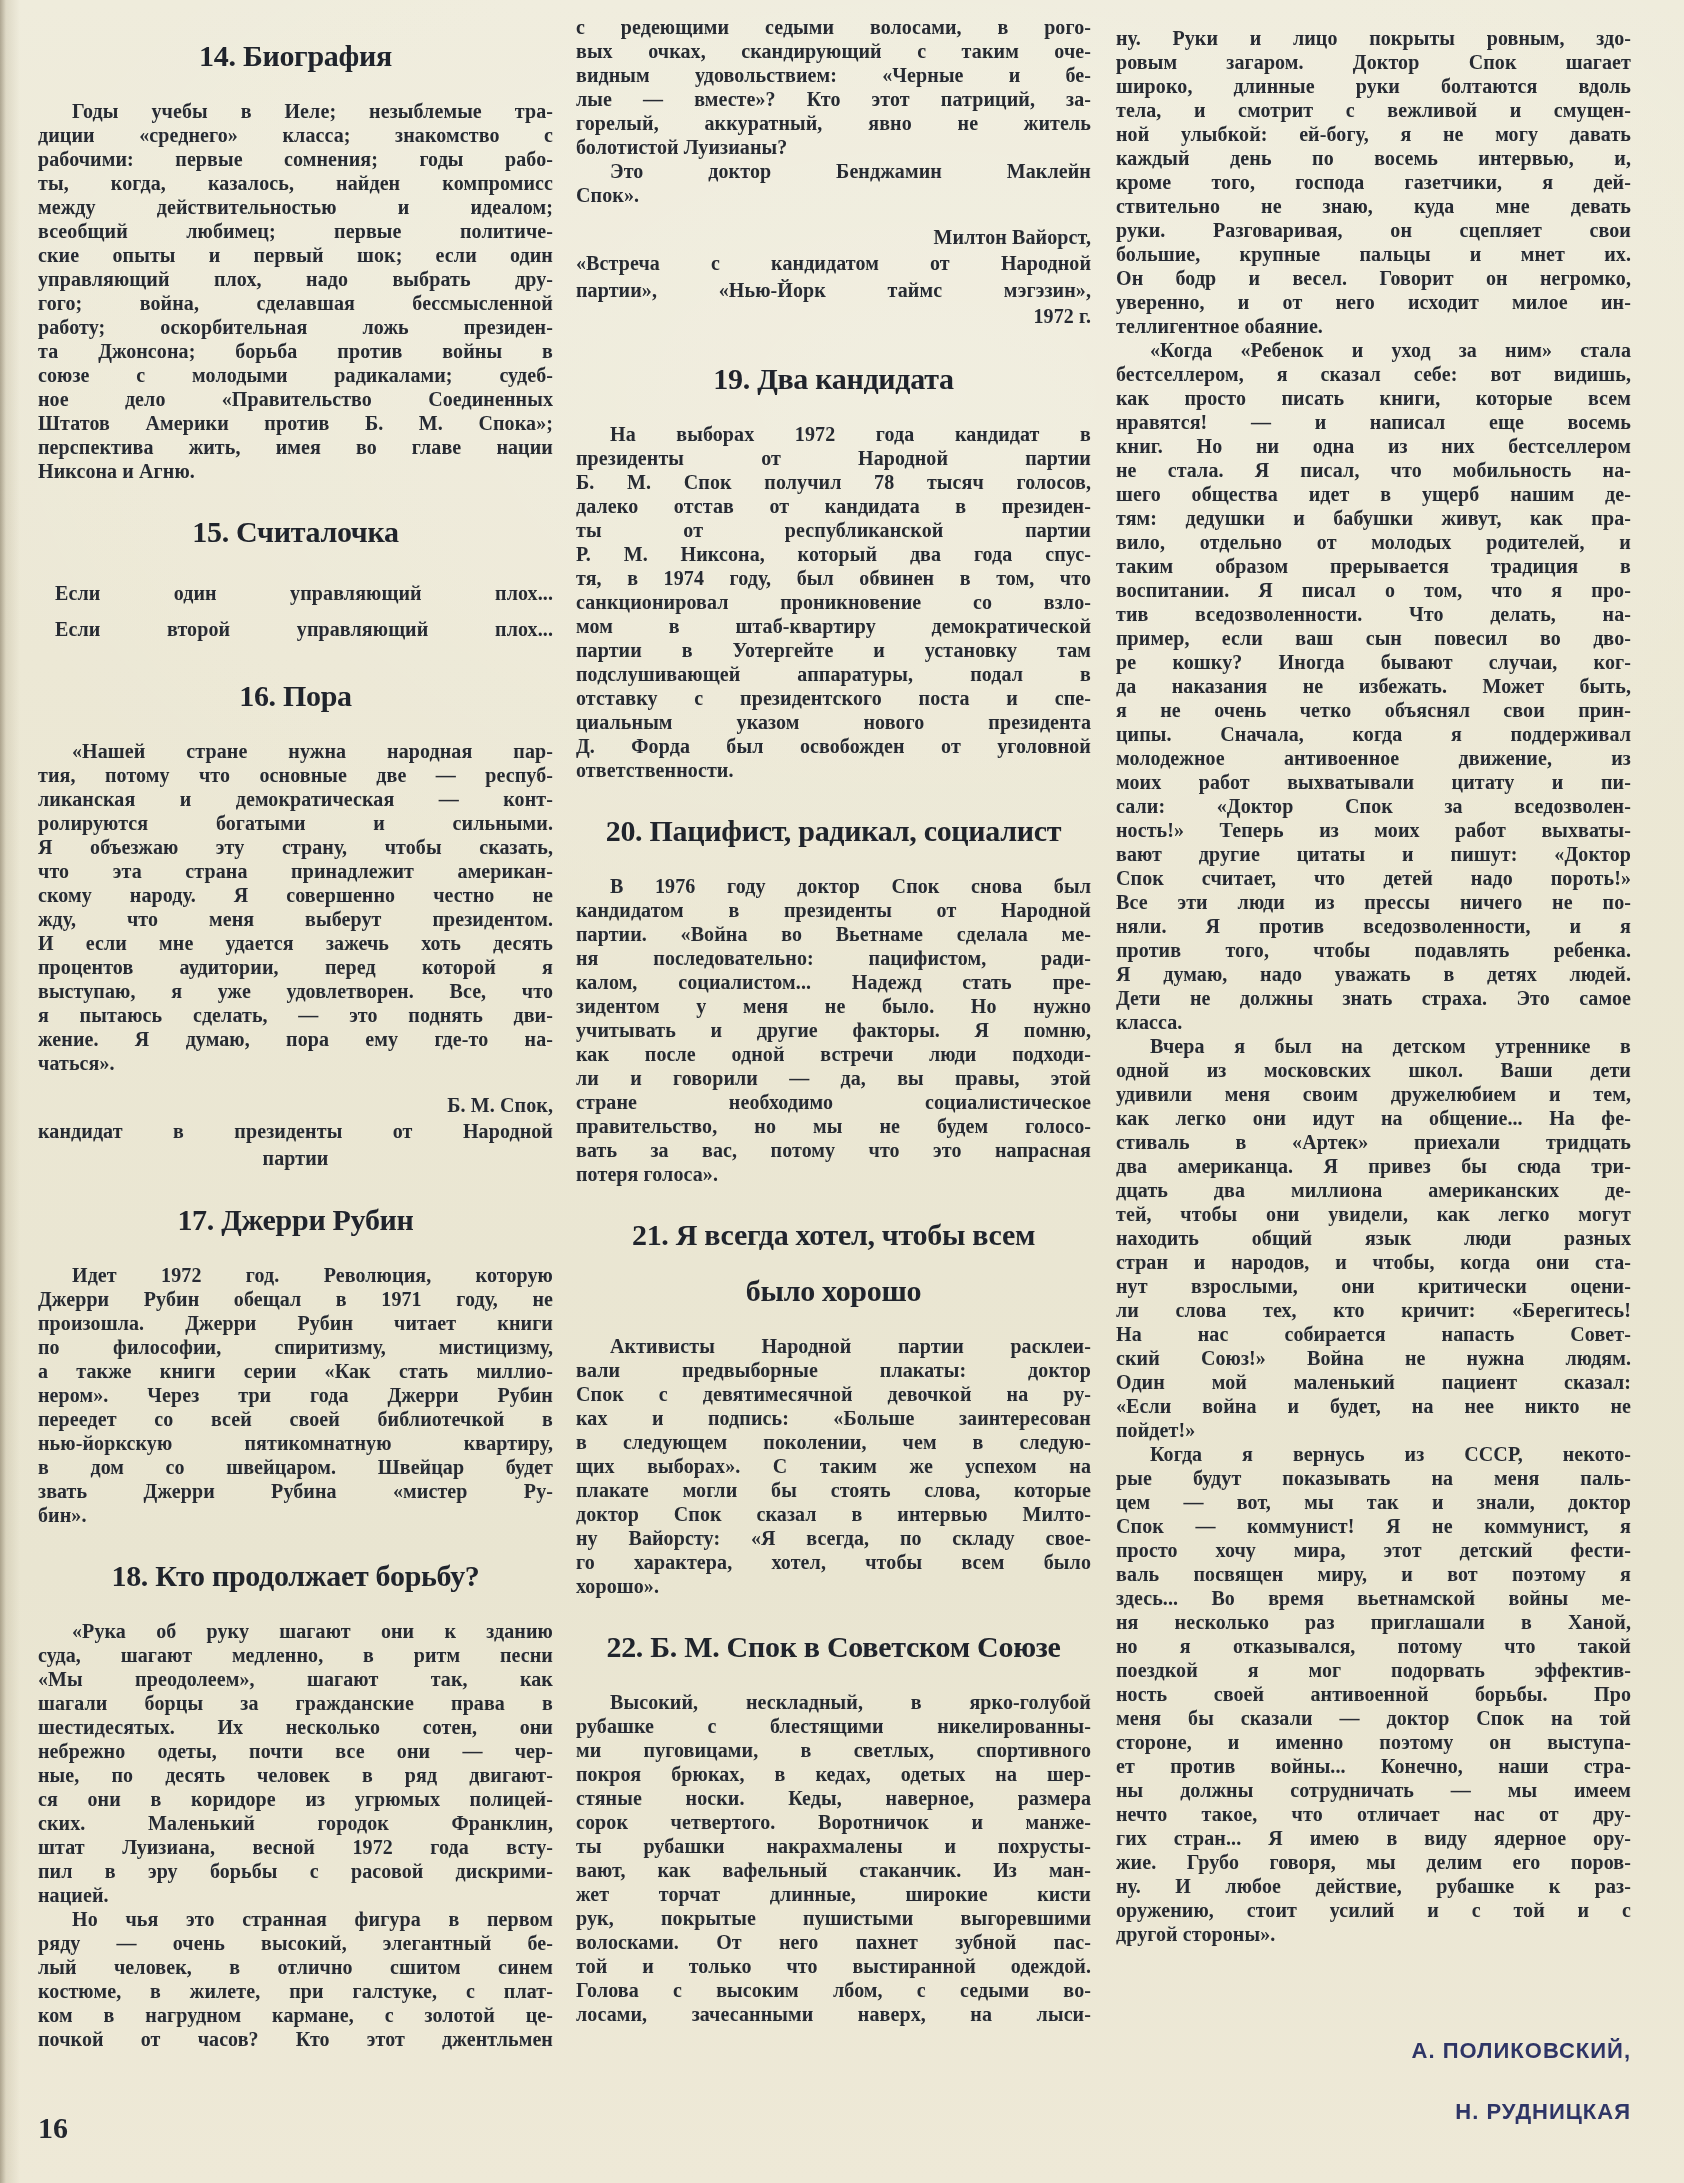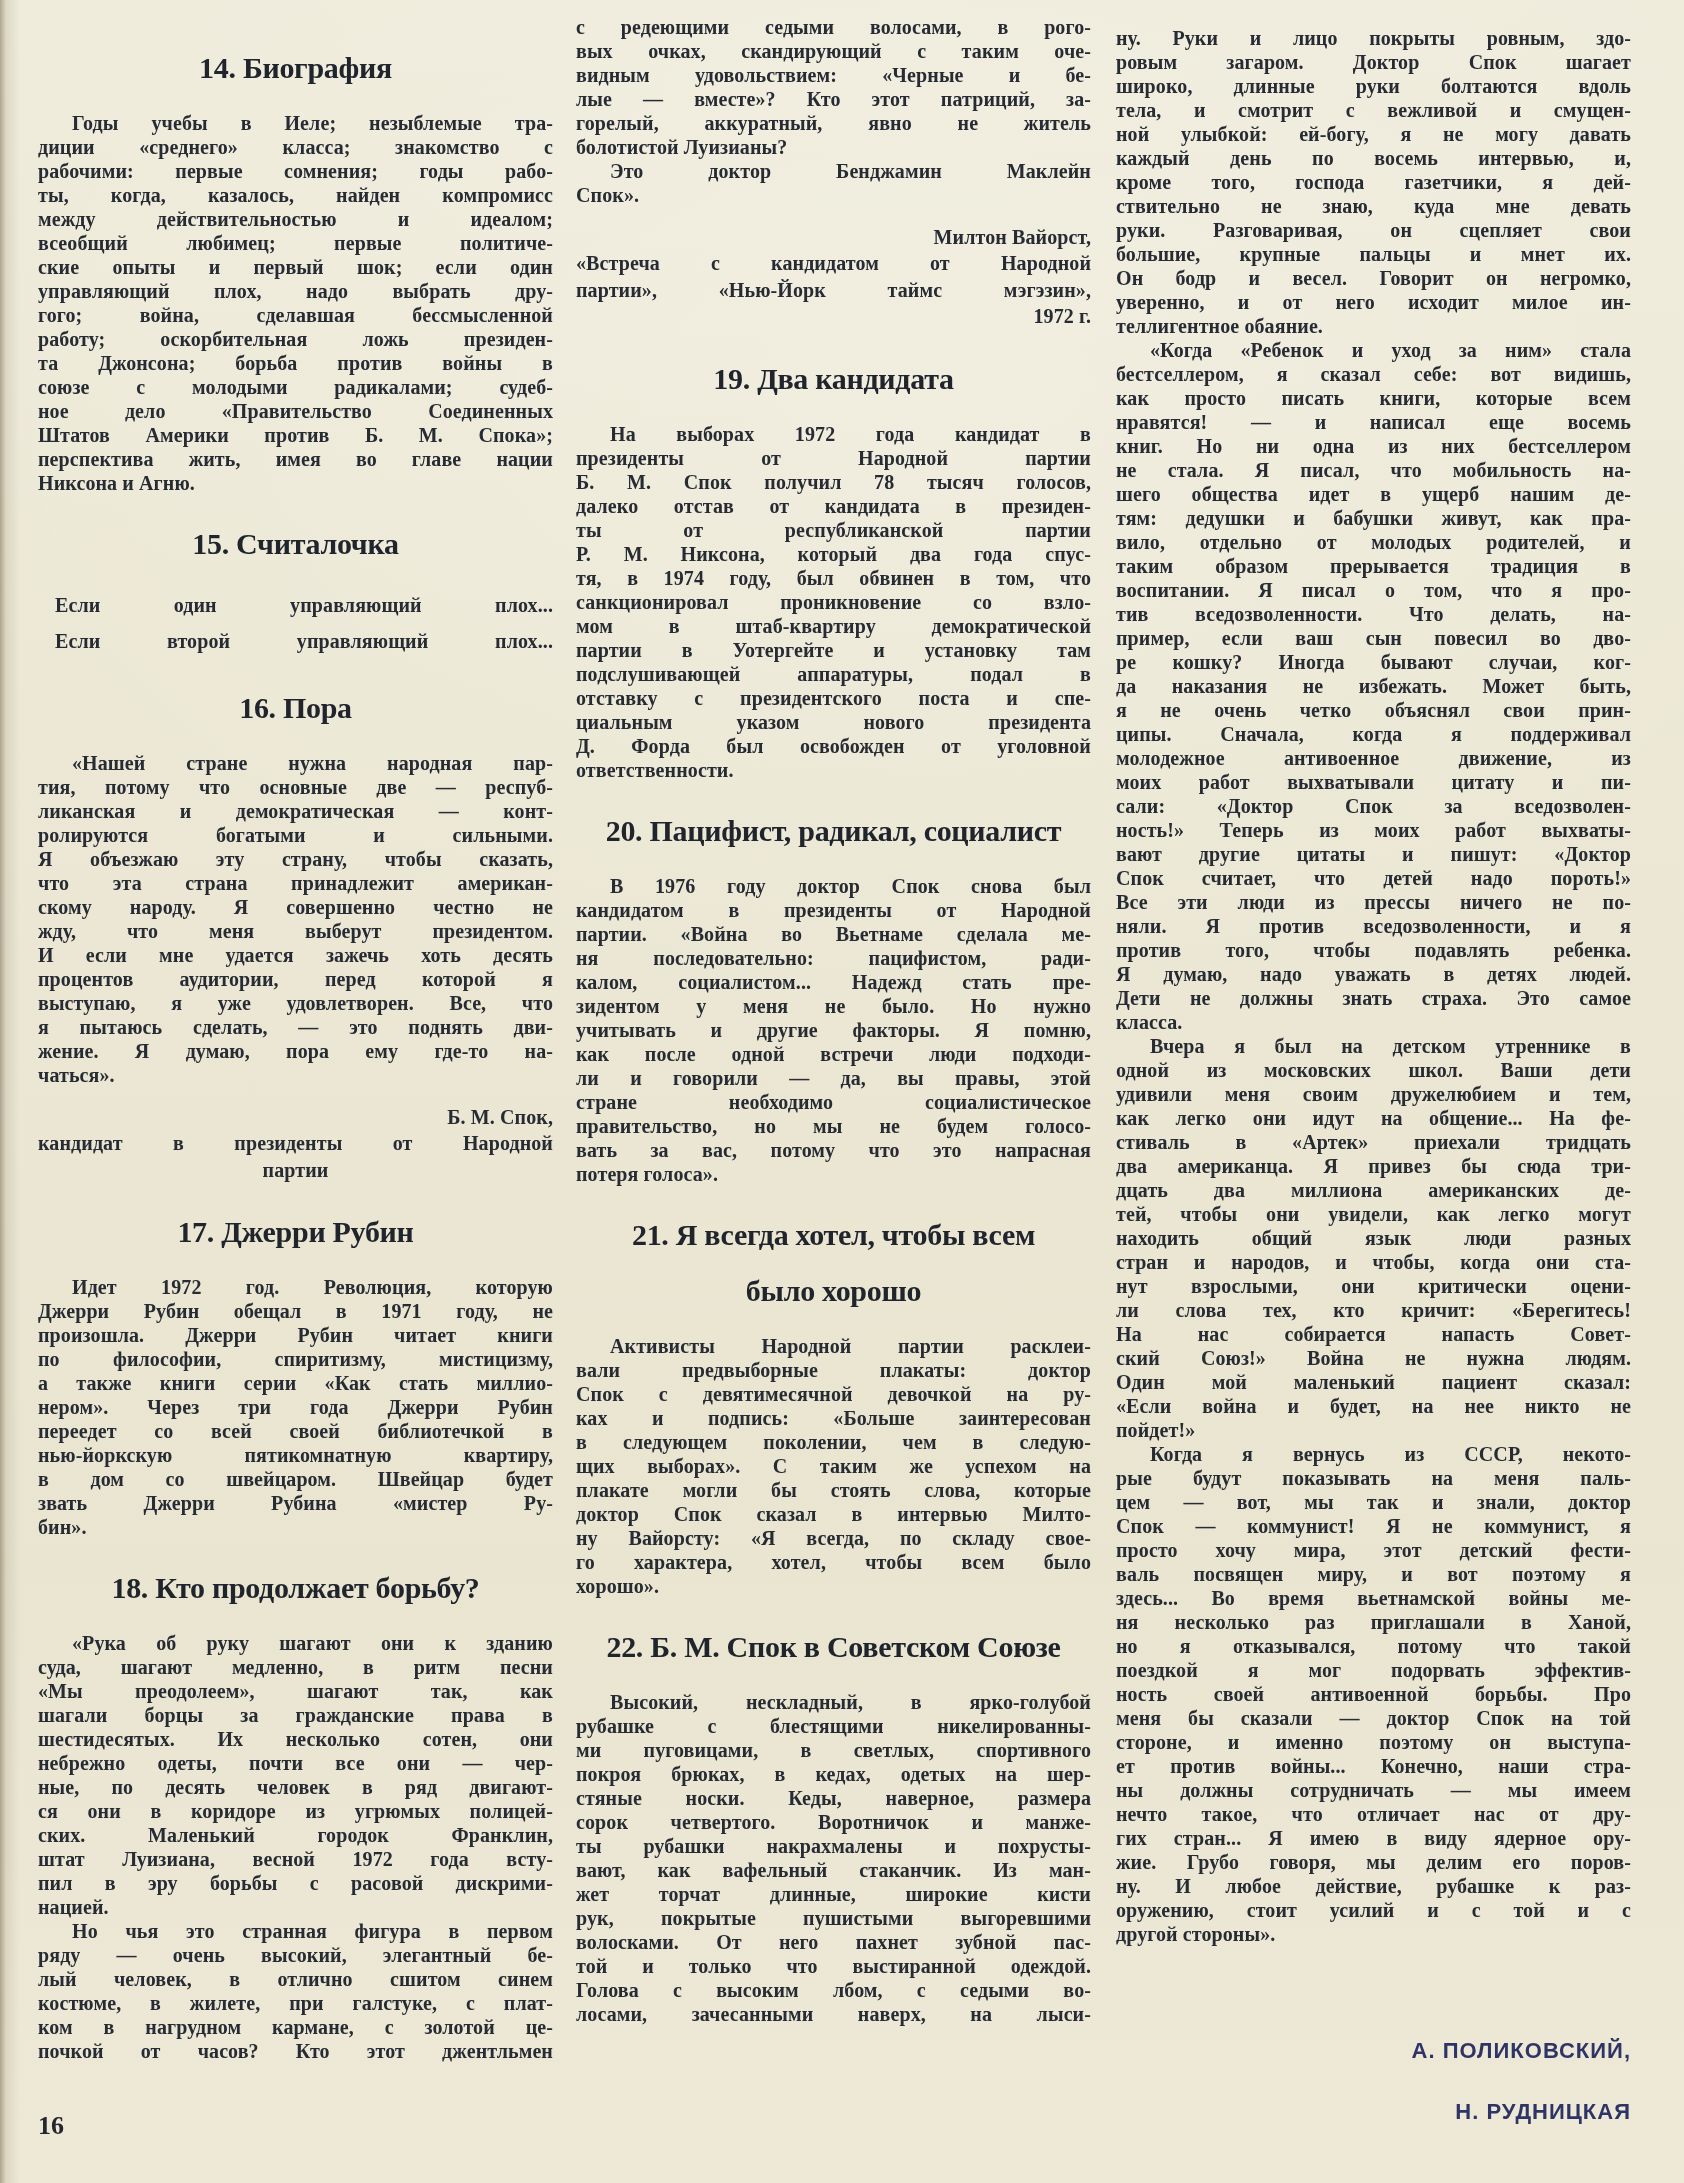--- a/index.html
+++ b/index.html
@@ -23,39 +23,39 @@
   #col-2{left:1116px;padding-top:26.4px;}
   .para{margin:0;}
   .line{font-size:20px;line-height:24px;}
   .jline{text-align:justify;text-align-last:justify;}
   .endline{text-align:left;}
   .indent{text-indent:34px;}
   .heading{
     font-size:30px;line-height:38px;text-align:center;
     margin:30px 0 24px;letter-spacing:-0.3px;color:#20242c;
   }
-  .heading.first{margin-top:20px;}
+  .heading.first{margin-top:8px;}
   .heading .hline + .hline{margin-top:18.5px;}
   .verse{margin:6.6px 0 4px;}
   .verse .line{line-height:36px;padding-left:17px;}
   .sig{margin:17px 0 6.6px;}
   .sig .line{line-height:26.4px;}
   .align-right{text-align:right;}
   .align-center{text-align:center;}
   .align-justify{text-align:justify;text-align-last:justify;}
   .byline{margin-top:92px;text-align:right;}
   .b-line{
     font-family:"Liberation Sans","DejaVu Sans",sans-serif;
     font-weight:700;font-size:22px;line-height:26.4px;
     color:#2e3566;letter-spacing:1px;
   }
   .b-line + .b-line{margin-top:34px;}
   .pagenum{
     position:absolute;left:38px;top:2111px;
-    font-size:26px;font-weight:700;color:#23272f;
+    font-size:30px;font-weight:700;color:#23272f;
   }
 </style>
 </head>
 <body>
 
 <div class="page">
   <div class="col" id="col-0">
       <div class="heading first">
         <div class="hline">14. Биография</div>
       </div>

